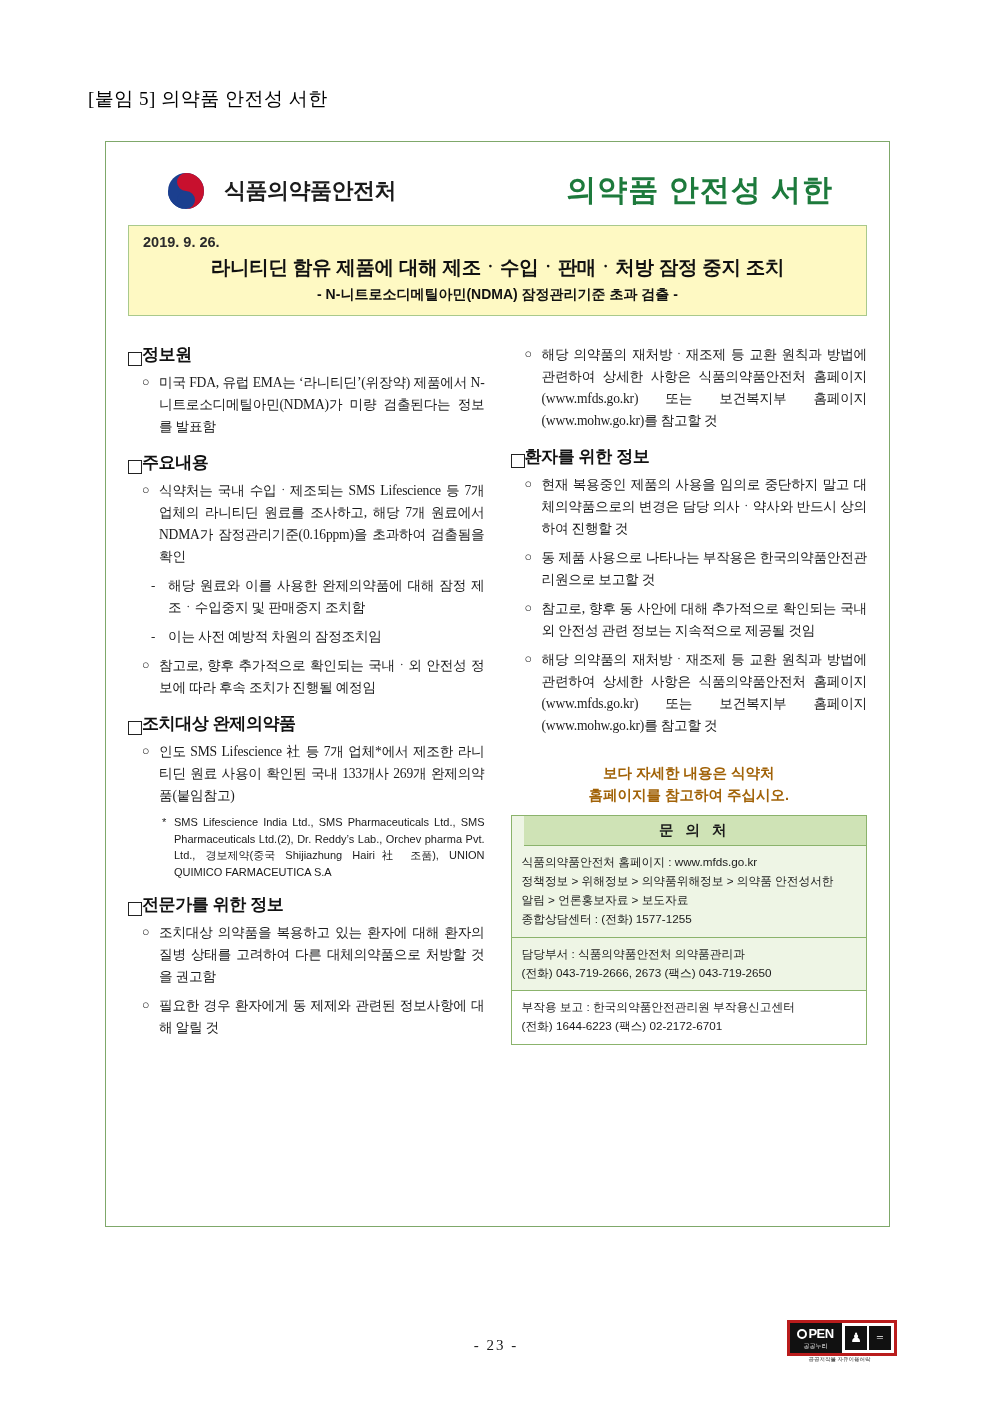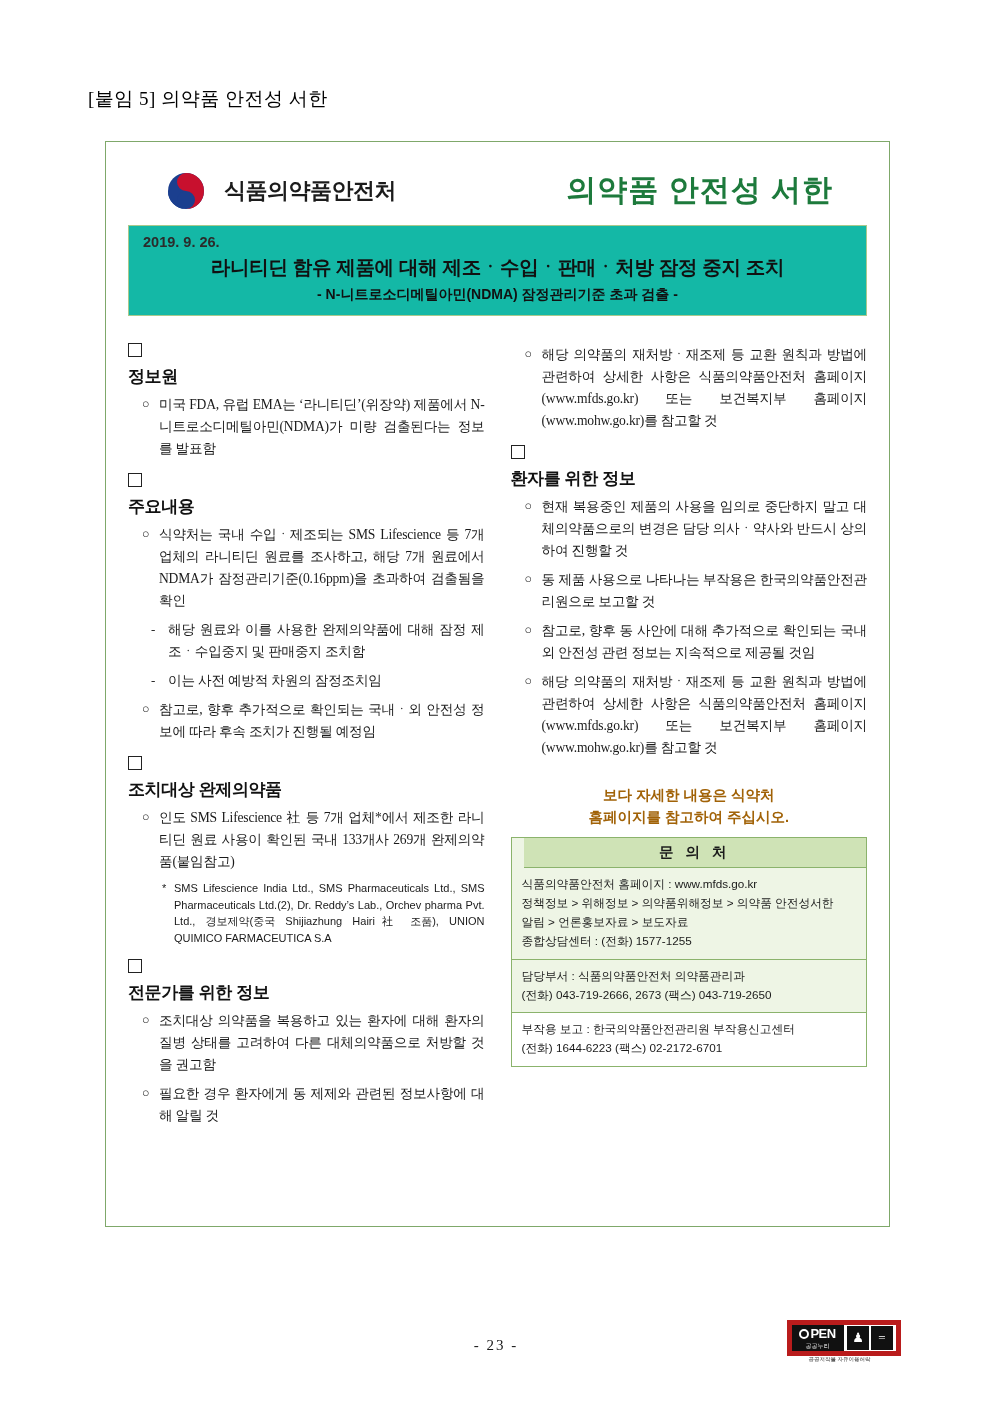--- a/index.html
+++ b/index.html
@@ -63,21 +63,21 @@
     font-size: 30px;
     font-weight: bold;
     color: #1d7a3c;
     letter-spacing: 1px;
     font-family: "Liberation Sans", sans-serif;
     padding-right: 20px;
   }
   
   .banner {
     margin-top: 8px;
-    background: #14b8a6;
+    background: #fef9c3;
     border: 1px solid #a9c98c;
     padding: 8px 14px 11px 14px;
   }
   .banner-date {
     font-size: 14.5px;
     font-weight: bold;
     color: #2b2b2b;
     font-family: "Liberation Sans", sans-serif;
   }
   .banner-main {
@@ -99,24 +99,22 @@
   }
   
   .columns {
     display: flex;
     gap: 26px;
     margin-top: 14px;
   }
   .col { width: 50%; }
   .section-head {
     display: flex;
-    align-items: flex-start;
-    gap: 8px;
+    align-items: flex-end;
     margin: 13px 0 6px 0;
-    flex-direction: column;
   }
   .chk {
     width: 14px; height: 14px;
     border: 1.6px solid #222;
     display: inline-block;
     flex: 0 0 auto;
   }
   .section-title {
     font-size: 17px;
     font-weight: bold;
@@ -194,21 +192,21 @@
     text-align: center;
     font-size: 15px;
     letter-spacing: 2px;
   }
   .open-badge {
     position: absolute;
     left: 787px;
     top: 1320px;
     display: flex;
     align-items: stretch;
-    border: 5px solid #b91c1c;
+    border: 3px solid #b91c1c;
     background: #fff;
     height: 36px;
   }
   .open-badge .ob-left {
     background: #111;
     color: #fff;
     padding: 2px 5px 1px 4px;
     display: flex;
     flex-direction: column;
     align-items: center;

